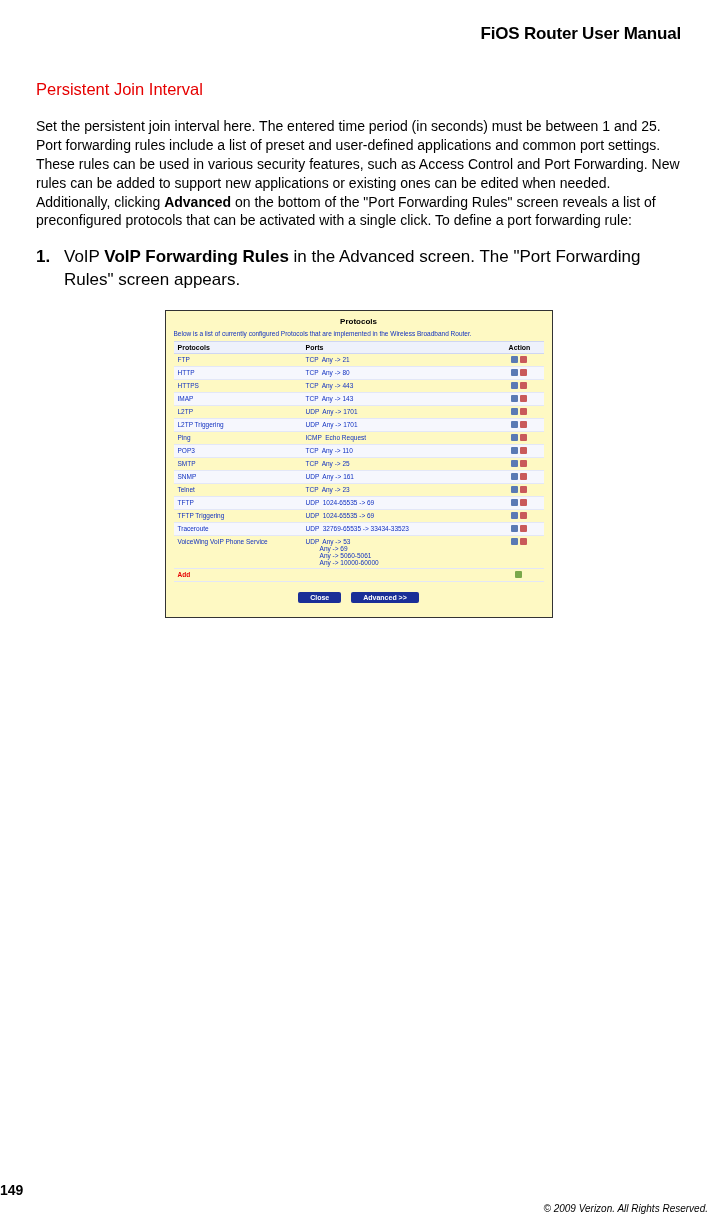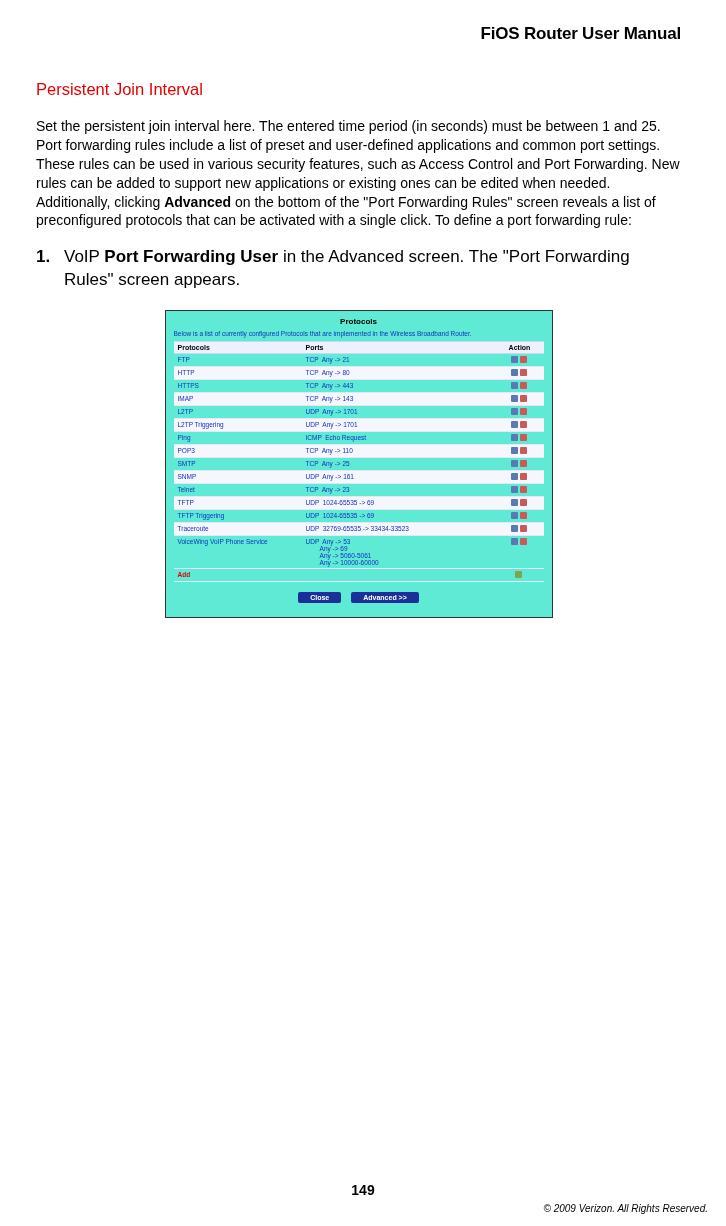--- a/index.html
+++ b/index.html
@@ -49,21 +49,21 @@
   }
   .step .num {
     font-weight: 700;
     width: 28px;
     flex-shrink: 0;
   }
   .shot {
     margin: 18px auto 0 auto;
     width: 370px;
     border: 1px solid #333;
-    background: #5eead4;
+    background: #fef9c3;
     font-size: 7px;
     color: #1030c0;
     padding: 6px 8px 14px 8px;
   }
   .shot-title {
     text-align: center;
     font-weight: 700;
     color: #000;
     font-size: 8px;
     margin-bottom: 4px;
@@ -117,21 +117,21 @@
     font-size: 7px;
     font-weight: 700;
     padding: 2px 12px;
     border-radius: 2px;
     margin: 0 4px;
   }
   .page-num {
     position: absolute;
     bottom: 28px;
     left: 0; right: 0;
-    text-align: center;
+    text-align: left;
     font-weight: 800;
     font-size: 14px;
   }
   .copyright {
     position: absolute;
     bottom: 12px;
     right: 18px;
     font-size: 10px;
     font-style: italic;
   }
@@ -146,21 +146,21 @@
   <div class="body-text">Set the persistent join interval here. The entered time period (in seconds) must be between 1 and 25.</div>
 
   <div class="body-text">
     <span>Port forwarding rules include a list of preset and user-defined applications and common port settings. These rules can be used in various security features, such as Access Control and Port Forwarding. New rules can be added to support new applications or existing ones can be edited when needed.  Additionally, clicking </span><b>Advanced</b><span> on the bottom of the "Port Forwarding Rules" screen reveals a list of preconfigured protocols that can be activated with a single click. To define a port forwarding rule:</span>
   </div>
 
   <div class="step-list">
     <div class="step">
       <div class="num">1.</div>
       <div>
-        <span>VoIP </span><b>Port Forwarding User</b><span> in the Advanced screen. The "Port Forwarding Rules" screen appears.</span>
+        <span>VoIP </span><b>VoIP Forwarding Rules</b><span> in the Advanced screen. The "Port Forwarding Rules" screen appears.</span>
       </div>
     </div>
   </div>
 
   <div class="shot">
     <div class="shot-title">Protocols</div>
     <div class="shot-sub">Below is a list of currently configured Protocols that are implemented in the Wireless Broadband Router.</div>
     <table class="tbl">
       <thead>
         <tr>

